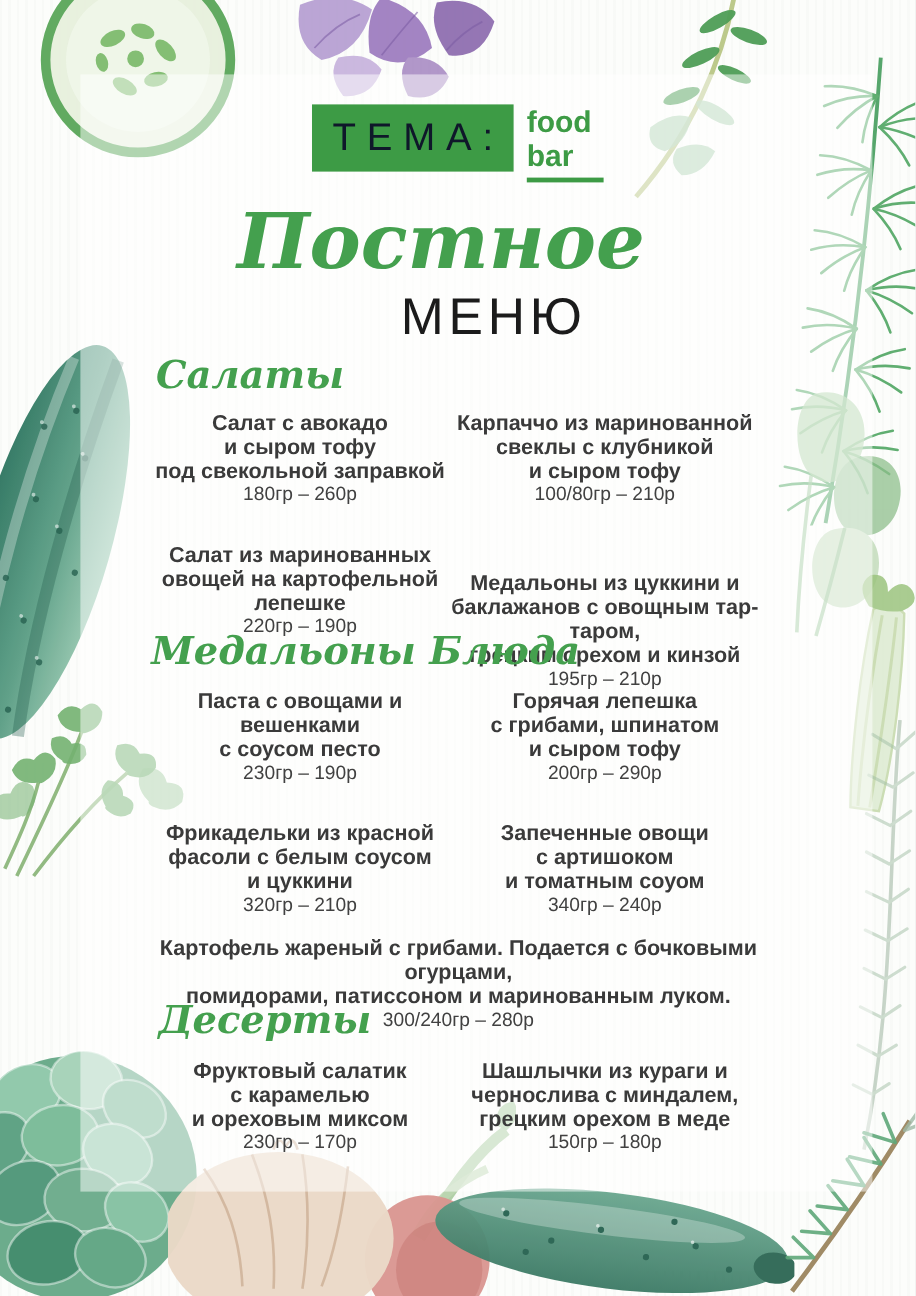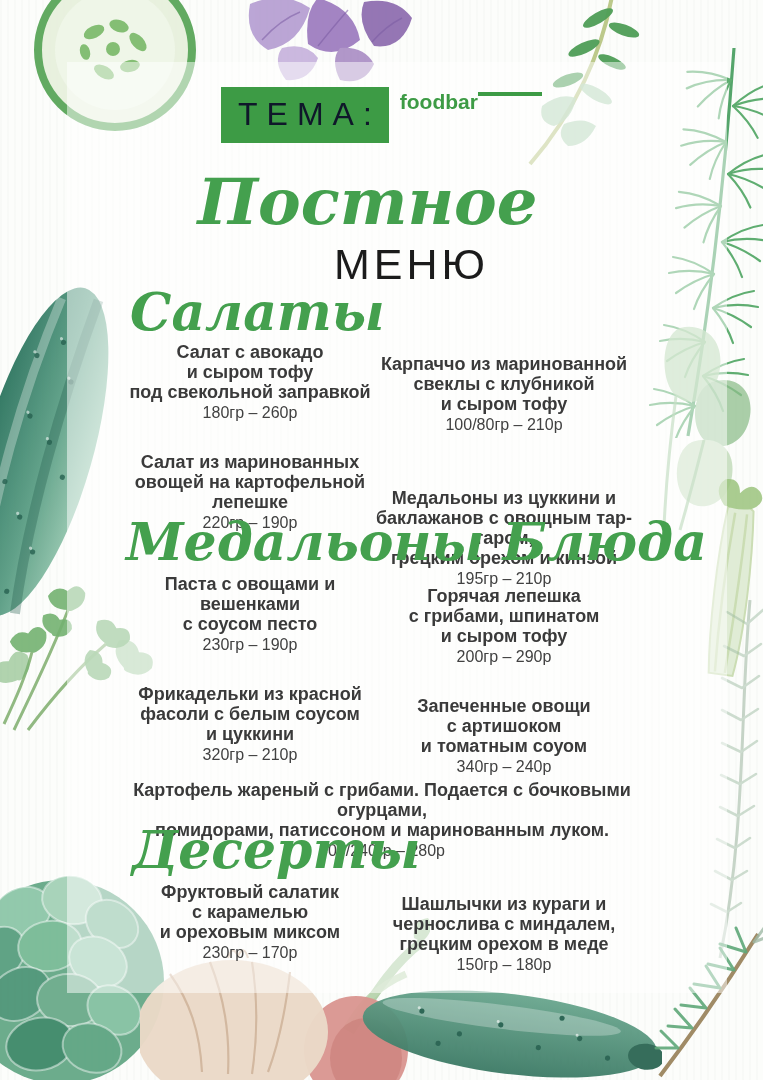--- a/index.html
+++ b/index.html
@@ -14,45 +14,45 @@
   .veil{position:absolute;left:67px;top:62px;width:660px;height:931px;background:rgba(255,255,255,0.5);z-index:2;}
   .content{position:absolute;inset:0;z-index:3;}
 
   
   .logo{position:absolute;top:87px;left:0;width:100%;display:flex;justify-content:center;align-items:flex-start;gap:11px;}
   .logo-box{
     background:var(--brand-green);color:#0f172a;
     font-size:32px;line-height:50px;letter-spacing:9px;
     padding:2px 8px 4px 17px;font-weight:400;
   }
-  .logo-side{display:flex;flex-direction:row;color:var(--brand-green);font-weight:bold;font-size:21px;line-height:28px;padding-top:1px;}
+  .logo-side{display:flex;flex-direction:column;color:var(--brand-green);font-weight:bold;font-size:25px;line-height:28px;padding-top:1px;}
   .logo-underline{height:4px;width:64px;background:var(--brand-green);margin-top:4px;}
 
   
   .title-script{
     position:absolute;top:166px;left:0;width:100%;text-align:center;
     font-family:"DejaVu Serif",serif;font-style:italic;font-weight:bold;
     font-size:64px;line-height:72px;color:var(--heading-green);
     transform:translateX(-14px);
   }
   .title-caps{
     position:absolute;top:240px;left:0;width:100%;text-align:center;
     font-size:43px;line-height:48px;letter-spacing:4px;color:var(--title-caps-color);
     transform:translateX(30px);
   }
   .script-heading{
     position:absolute;
     font-family:"DejaVu Serif",serif;font-style:italic;font-weight:bold;
-    font-size:52px;line-height:44px;color:var(--heading-green);
+    font-size:32px;line-height:44px;color:var(--heading-green);
   }
   .dish{position:absolute;text-align:center;color:var(--text);}
   .dish-name{font-weight:bold;font-size:18px;line-height:20px;white-space:pre-line;}
   .dish-price{font-weight:400;font-size:16px;line-height:21px;color:#414141;}
   .col-l{left:110px;width:280px;}
-  .col-r{left:354px;width:300px;margin-top:12px;}
+  .col-r{left:354px;width:300px;}
   .wide{left:88px;width:588px;}
 </style>
 </head>
 <body>
 
 <div class="page">
 
   <svg class="dec" style="left:22px;top:-16px;width:182px;height:158px" viewBox="0 0 182 158">
     <circle cx="93" cy="66" r="77" fill="#e7f0dc" stroke="#55a455" stroke-width="8" opacity="0.92"></circle>
     <circle cx="93" cy="66" r="60" fill="#f0f6e9" opacity="0.9"></circle>

